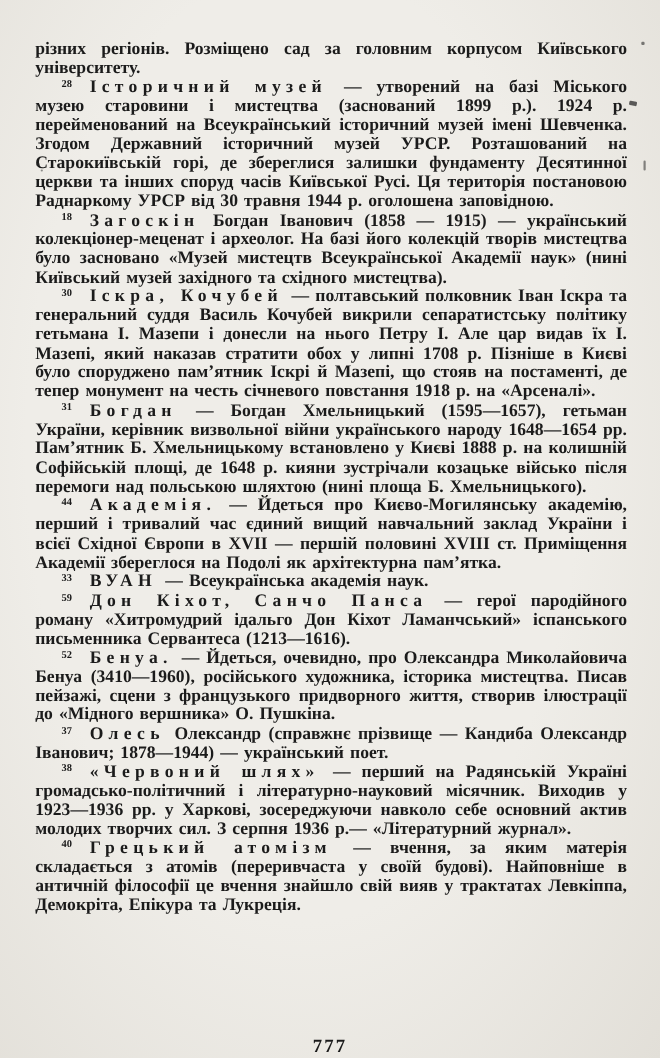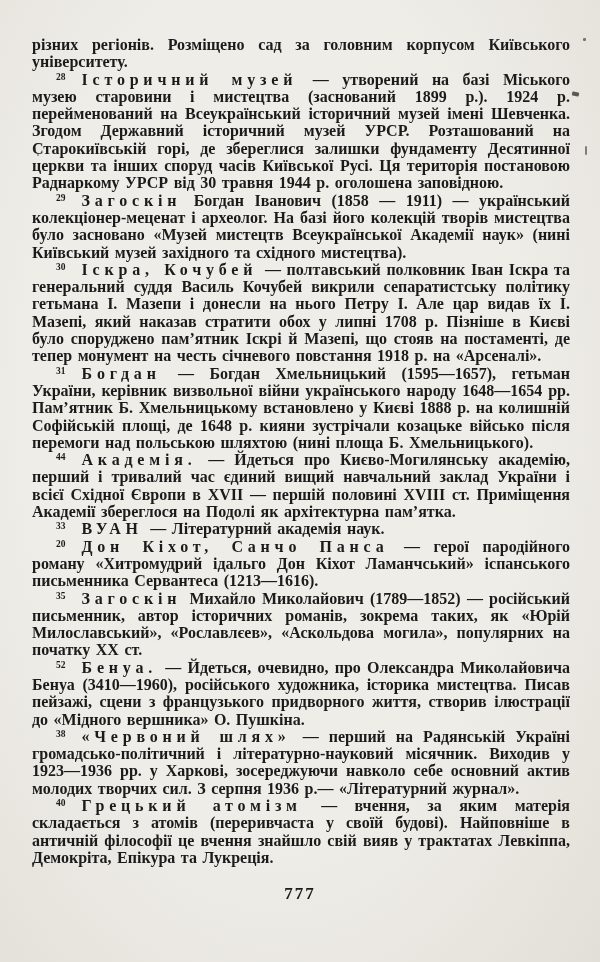--- a/index.html
+++ b/index.html
@@ -37,21 +37,21 @@
     position:relative;top:-5px;
     margin-right:16px;
     letter-spacing:0;
   }
   .term{
     letter-spacing:0.30em;
     margin-right:2px;
   }
   .fn-text{}
   .footer{
-    position:absolute;left:0;top:884px;width:600px;
+    position:absolute;left:0;top:941px;width:600px;
     text-align:center;
   }
   .page-number{
     font-size:17px;
     letter-spacing:2px;
     font-weight:700;
   }
   
   .speck{position:absolute;background:#2a2a2a;border-radius:1px;}
   .s1{left:572px;top:92px;width:7px;height:4px;opacity:.75;transform:rotate(12deg);}
@@ -63,36 +63,36 @@
 </style>
 </head>
 <body>
 
 <div class="page">
 
   <p class="para intro"><span>різних регіонів. Розміщено сад за головним корпусом Київського університету.</span></p>
 
   <p class="para"><sup class="fn">28</sup><span class="term">Історичний музей</span> <span class="fn-text">— утворений на базі Міського музею старовини і мистецтва (заснований 1899 р.). 1924 р. перейменований на Всеукраїнський історичний музей імені Шевченка. Згодом Державний історичний музей УРСР. Розташований на Старокиївській горі, де збереглися залишки фундаменту Десятинної церкви та інших споруд часів Київської Русі. Ця територія постановою Раднаркому УРСР від 30 травня 1944 р. оголошена заповідною.</span></p>
 
-  <p class="para"><sup class="fn">29</sup><span class="term">Загоскін</span> <span class="fn-text">Богдан Іванович (1858 — 1911) — український колекціонер-меценат і археолог. На базі його колекцій творів мистецтва було засновано «Музей мистецтв Всеукраїнської Академії наук» (нині Київський музей західного та східного мистецтва).</span></p>
+  <p class="para"><sup class="fn">18</sup><span class="term">Загоскін</span> <span class="fn-text">Богдан Іванович (1858 — 1915) — український колекціонер-меценат і археолог. На базі його колекцій творів мистецтва було засновано «Музей мистецтв Всеукраїнської Академії наук» (нині Київський музей західного та східного мистецтва).</span></p>
 
   <p class="para"><sup class="fn">30</sup><span class="term">Іскра, Кочубей</span> <span class="fn-text">— полтавський полковник Іван Іскра та генеральний суддя Василь Кочубей викрили сепаратистську політику гетьмана І. Мазепи і донесли на нього Петру І. Але цар видав їх І. Мазепі, який наказав стратити обох у липні 1708 р. Пізніше в Києві було споруджено пам’ятник Іскрі й Мазепі, що стояв на постаменті, де тепер монумент на честь січневого повстання 1918 р. на «Арсеналі».</span></p>
 
   <p class="para"><sup class="fn">31</sup><span class="term">Богдан</span> <span class="fn-text">— Богдан Хмельницький (1595—1657), гетьман України, керівник визвольної війни українського народу 1648—1654 рр. Пам’ятник Б. Хмельницькому встановлено у Києві 1888 р. на колишній Софійській площі, де 1648 р. кияни зустрічали козацьке військо після перемоги над польською шляхтою (нині площа Б. Хмельницького).</span></p>
 
   <p class="para"><sup class="fn">44</sup><span class="term">Академія.</span> <span class="fn-text">— Йдеться про Києво-Могилянську академію, перший і тривалий час єдиний вищий навчальний заклад України і всієї Східної Європи в XVII — першій половині XVIII ст. Приміщення Академії збереглося на Подолі як архітектурна пам’ятка.</span></p>
 
-  <p class="para"><sup class="fn">33</sup><span class="term">ВУАН</span> <span class="fn-text">— Літературний академія наук.</span></p>
+  <p class="para"><sup class="fn">33</sup><span class="term">ВУАН</span> <span class="fn-text">— Всеукраїнська академія наук.</span></p>
 
-  <p class="para"><sup class="fn">20</sup><span class="term">Дон Кіхот, Санчо Панса</span> <span class="fn-text">— герої пародійного роману «Хитромудрий ідальго Дон Кіхот Ламанчський» іспанського письменника Сервантеса (1213—1616).</span></p>
+  <p class="para"><sup class="fn">59</sup><span class="term">Дон Кіхот, Санчо Панса</span> <span class="fn-text">— герої пародійного роману «Хитромудрий ідальго Дон Кіхот Ламанчський» іспанського письменника Сервантеса (1213—1616).</span></p>
 
-  <p class="para"><sup class="fn">35</sup><span class="term">Загоскін</span> <span class="fn-text">Михайло Миколайович (1789—1852) — російський письменник, автор історичних романів, зокрема таких, як «Юрій Милославський», «Рославлєев», «Аскольдова могила», популярних на початку XX ст.</span></p>
 
   <p class="para"><sup class="fn">52</sup><span class="term">Бенуа.</span> <span class="fn-text">— Йдеться, очевидно, про Олександра Миколайовича Бенуа (3410—1960), російського художника, історика мистецтва. Писав пейзажі, сцени з французького придворного життя, створив ілюстрації до «Мідного вершника» О. Пушкіна.</span></p>
 
+  <p class="para"><sup class="fn">37</sup><span class="term">Олесь</span> <span class="fn-text">Олександр (справжнє прізвище — Кандиба Олександр Іванович; 1878—1944) — український поет.</span></p>
 
   <p class="para"><sup class="fn">38</sup><span class="term">«Червоний шлях»</span> <span class="fn-text">— перший на Радянській Україні громадсько-політичний і літературно-науковий місячник. Виходив у 1923—1936 рр. у Харкові, зосереджуючи навколо себе основний актив молодих творчих сил. З серпня 1936 р.— «Літературний журнал».</span></p>
 
 
   <p class="para"><sup class="fn">40</sup><span class="term">Грецький атомізм</span> <span class="fn-text">— вчення, за яким матерія складається з атомів (переривчаста у своїй будові). Найповніше в античній філософії це вчення знайшло свій вияв у трактатах Левкіппа, Демокріта, Епікура та Лукреція.</span></p>
 
   <div class="footer">
     <span class="page-number">777</span>
   </div>
 

